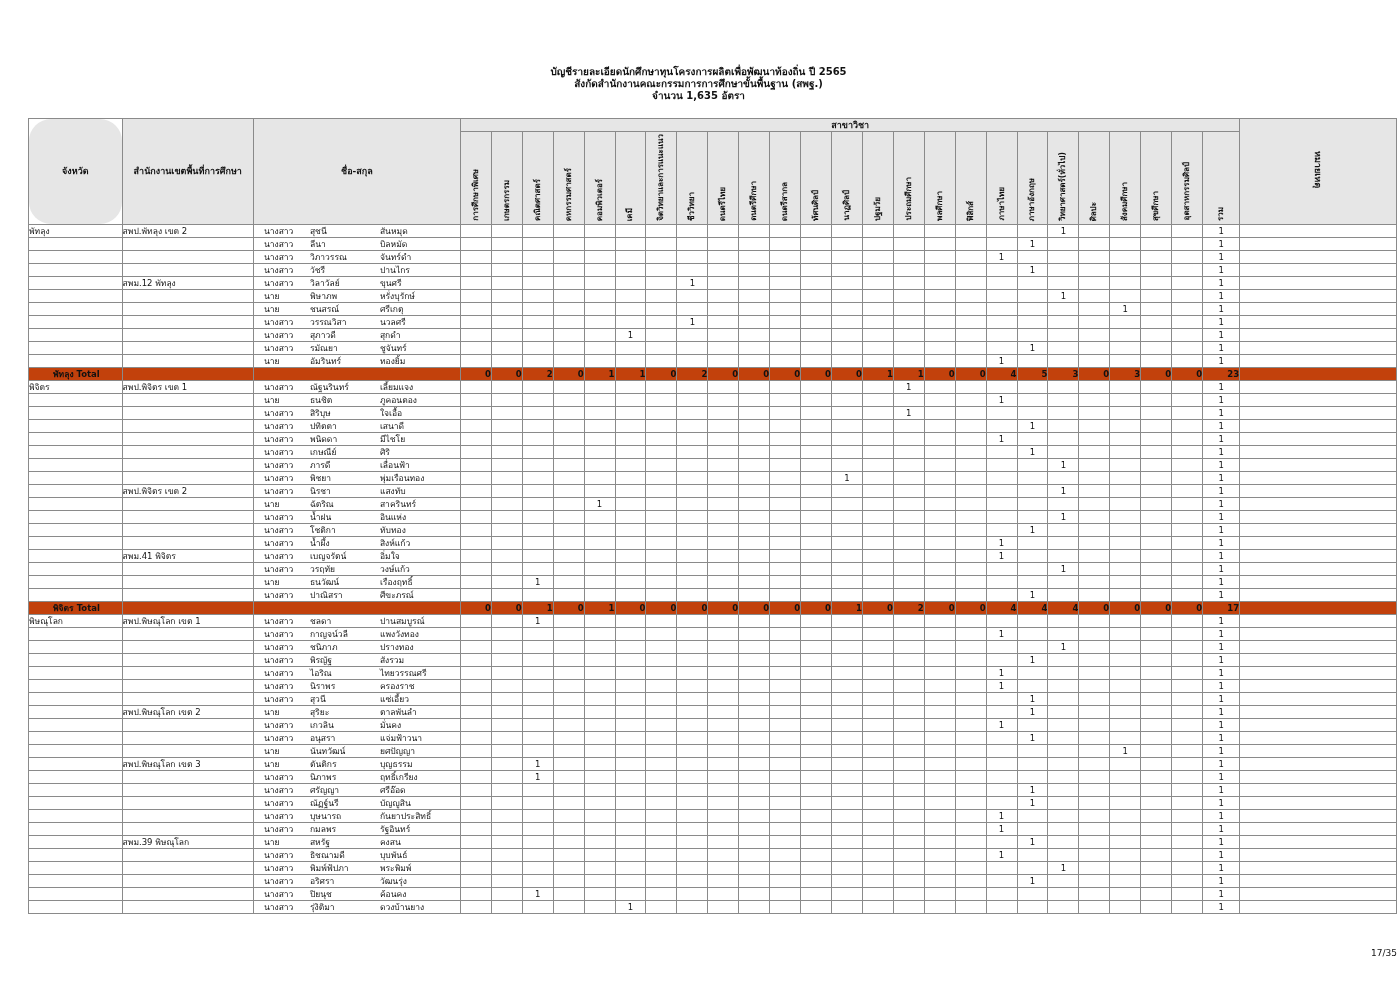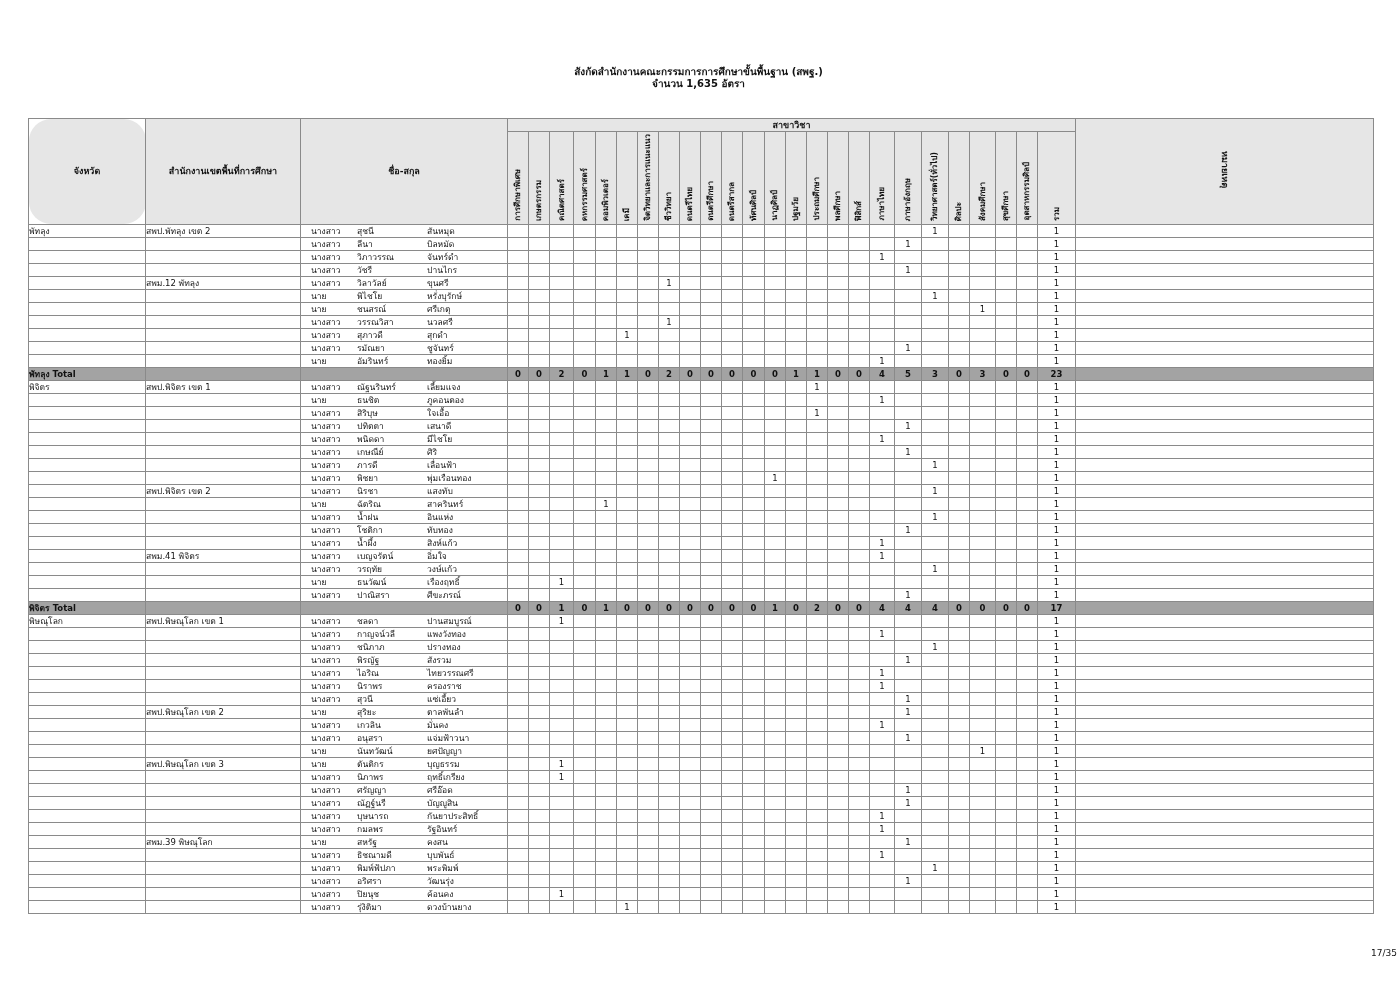--- a/index.html
+++ b/index.html
@@ -19,29 +19,30 @@
            font-size: 8px; font-weight: bold; padding-bottom: 2px; white-space: nowrap; }
   .vtext-down { writing-mode: vertical-rl; display: inline-block; font-size: 9px; font-weight: bold; }
   .c-prov { width: 116px; border-radius: 22px; } .c-off { width: 154px; } .c-name { width: 202px; }
   .c-num { width: 20px; text-align: center; } .c-total { width: 37px; text-align: center; }
   .c-rem { width: 297px; }
   td.left { text-align: left; padding-left: 2px; }
   td.bl { border-left: 1.5px solid #222; }
   .name-cell { display: flex; margin-left: 10px; }
   .name-cell span { display: inline-block; }
   .np { width: 46px; } .nf { width: 70px; } .nl { width: 80px; }
-  tr.sub td { background: #a3a3a3; font-weight: bold; }
+  tr.sub td { background: #c2410c; font-weight: bold; padding-left: 24px; }
   td.num { text-align: center; }
   .page-no { position: absolute; top: 948px; left: 0; width: 1397px; text-align: right; font-size: 9px; }
   .hdr-group { text-align: center; }
 </style>
 </head>
 <body>
 
 <div class="title">
+  <div>บัญชีรายละเอียดนักศึกษาทุนโครงการผลิตเพื่อพัฒนาท้องถิ่น ปี 2565</div>
   <div>สังกัดสำนักงานคณะกรรมการการศึกษาขั้นพื้นฐาน (สพฐ.)</div>
   <div>จำนวน 1,635  อัตรา</div>
 </div>
 
 <table class="grid">
   <colgroup id="cols">
       <col style="width: 116px;">
       <col style="width: 154px;">
       <col style="width: 202px;">
       <col style="width: 21px;">
@@ -294,21 +295,21 @@
         <td class="num"></td>
         <td class="num">1</td>
         <td class="bl"></td>
       </tr>
       <tr>
         <td class="left"></td>
         <td class="left bl"></td>
         <td class="left bl">
           <div class="name-cell">
             <span class="np">นาย</span>
-            <span class="nf">พิไชโย</span>
+            <span class="nf">พิษาภพ</span>
             <span class="nl">หรั่งบุรักษ์</span>
           </div>
         </td>
         <td class="num bl"></td>
         <td class="num"></td>
         <td class="num"></td>
         <td class="num"></td>
         <td class="num"></td>
         <td class="num"></td>
         <td class="num"></td>

